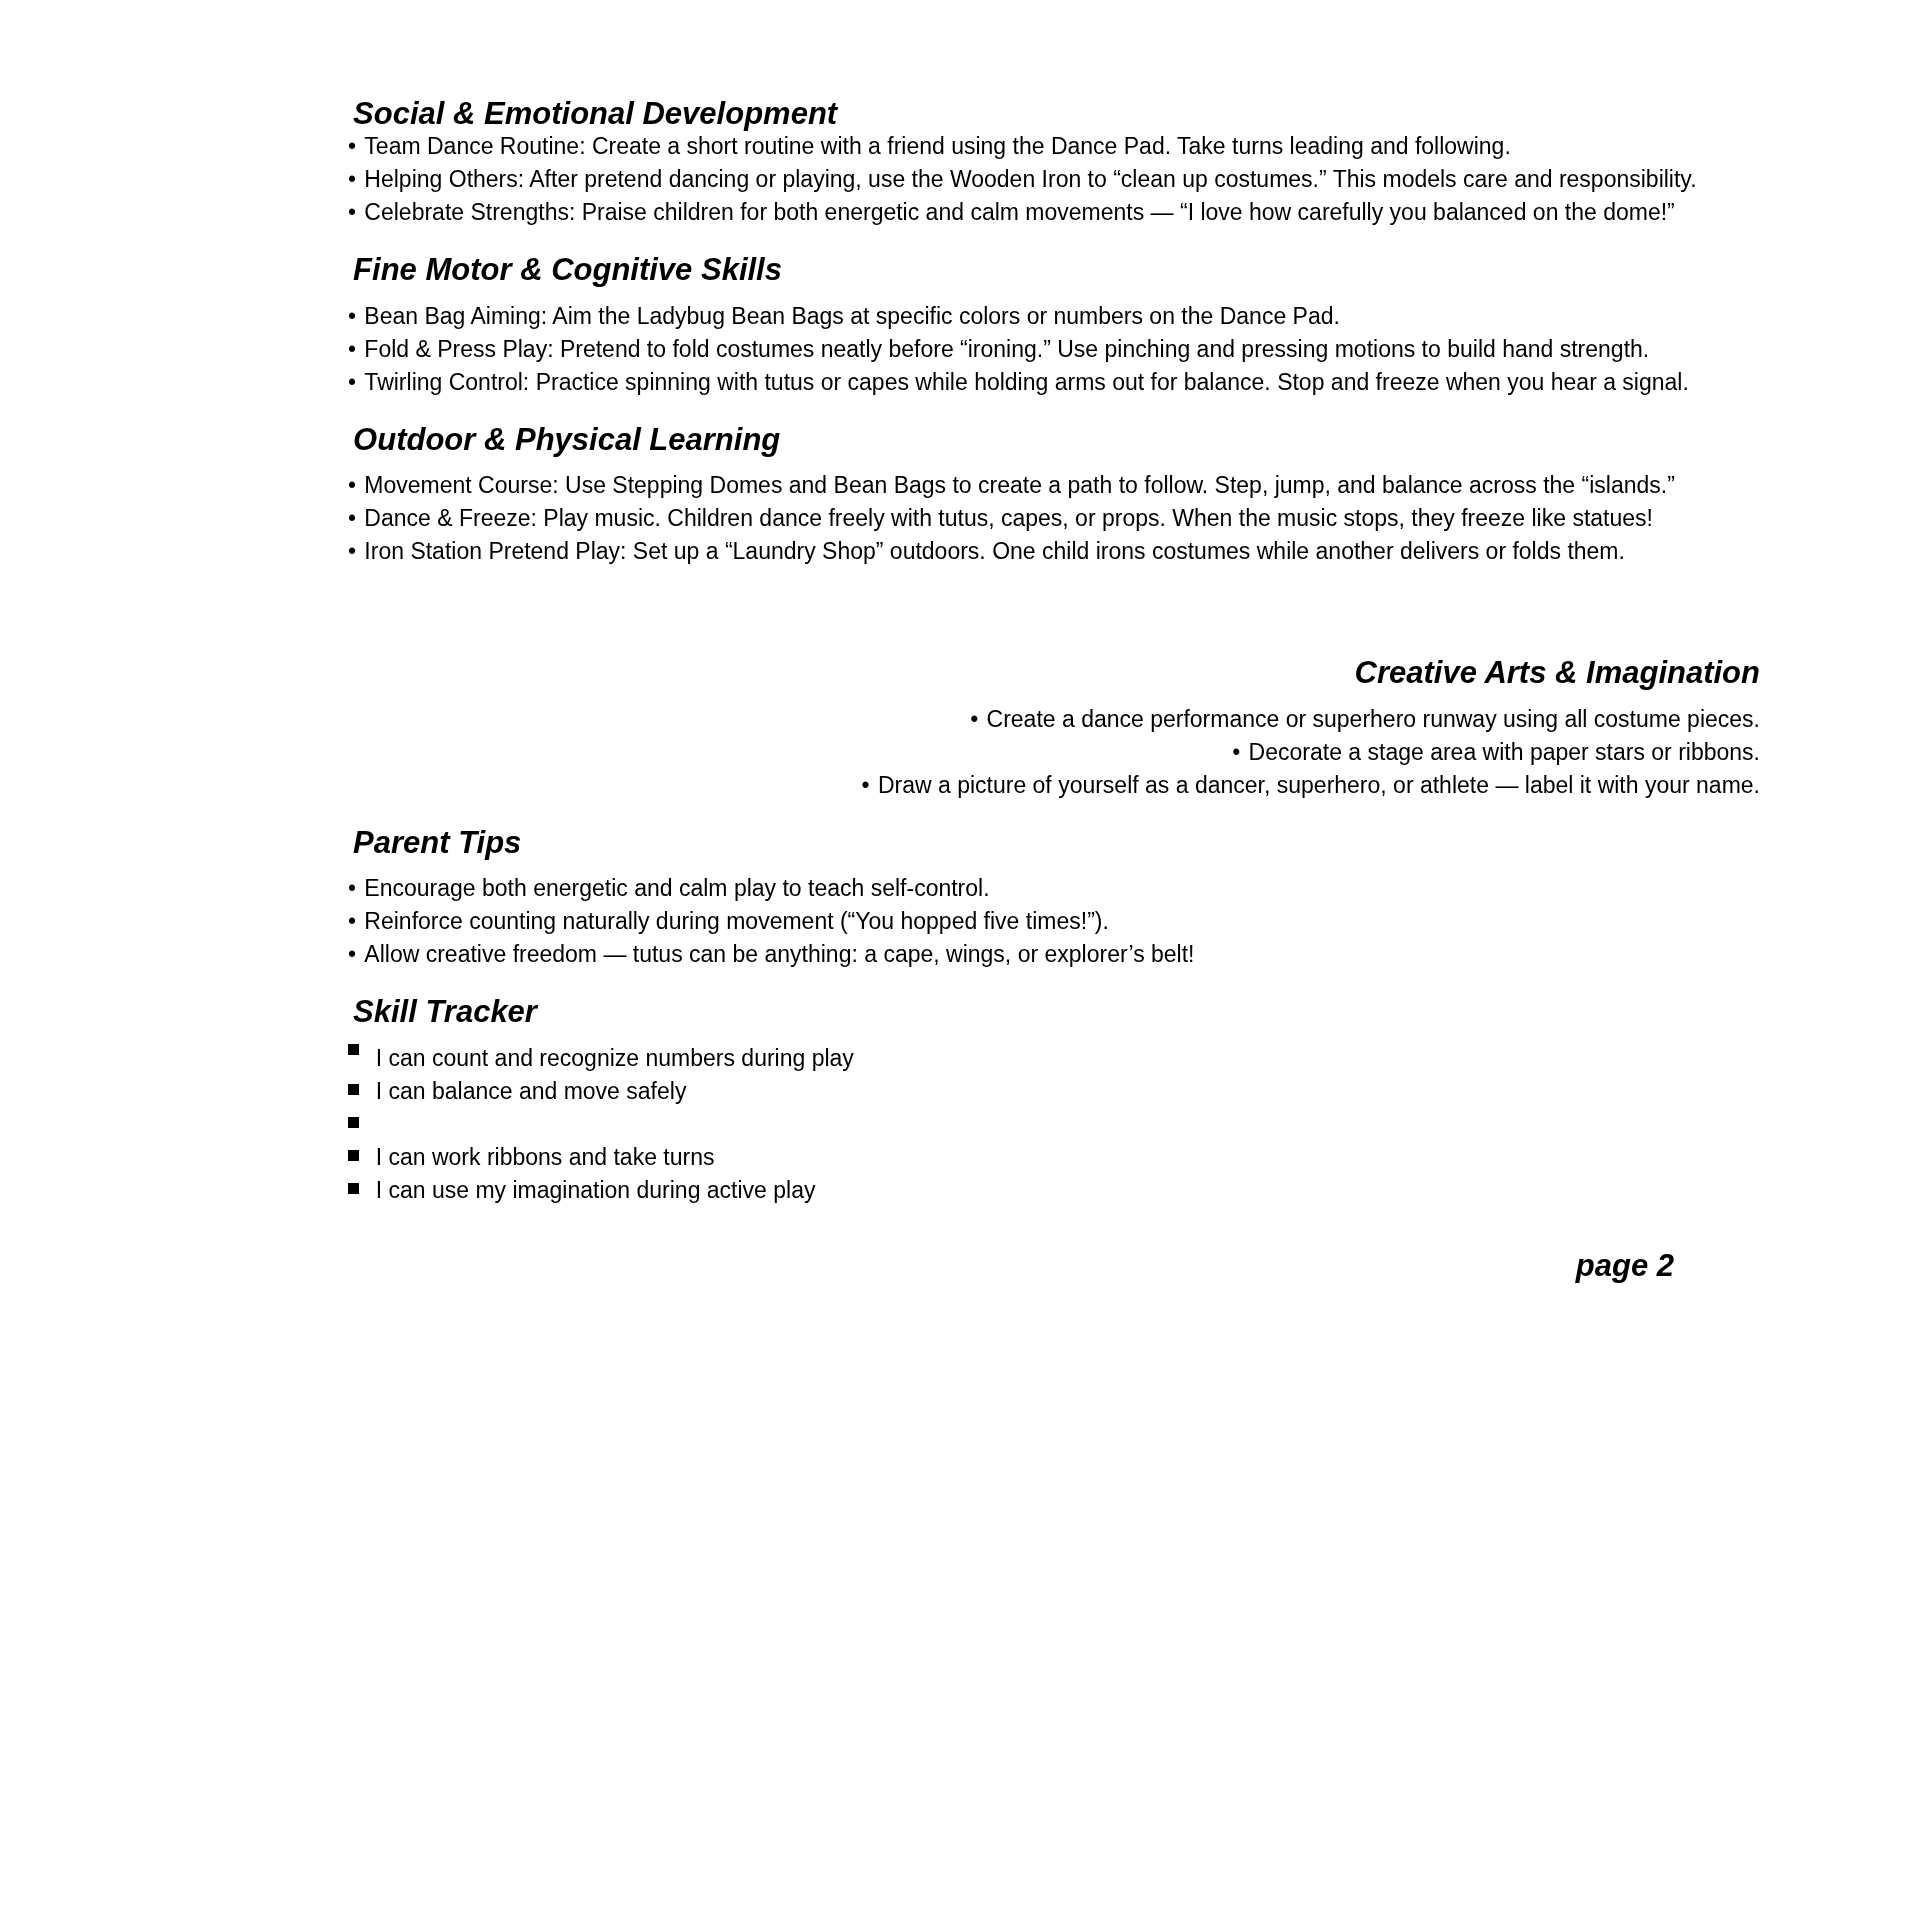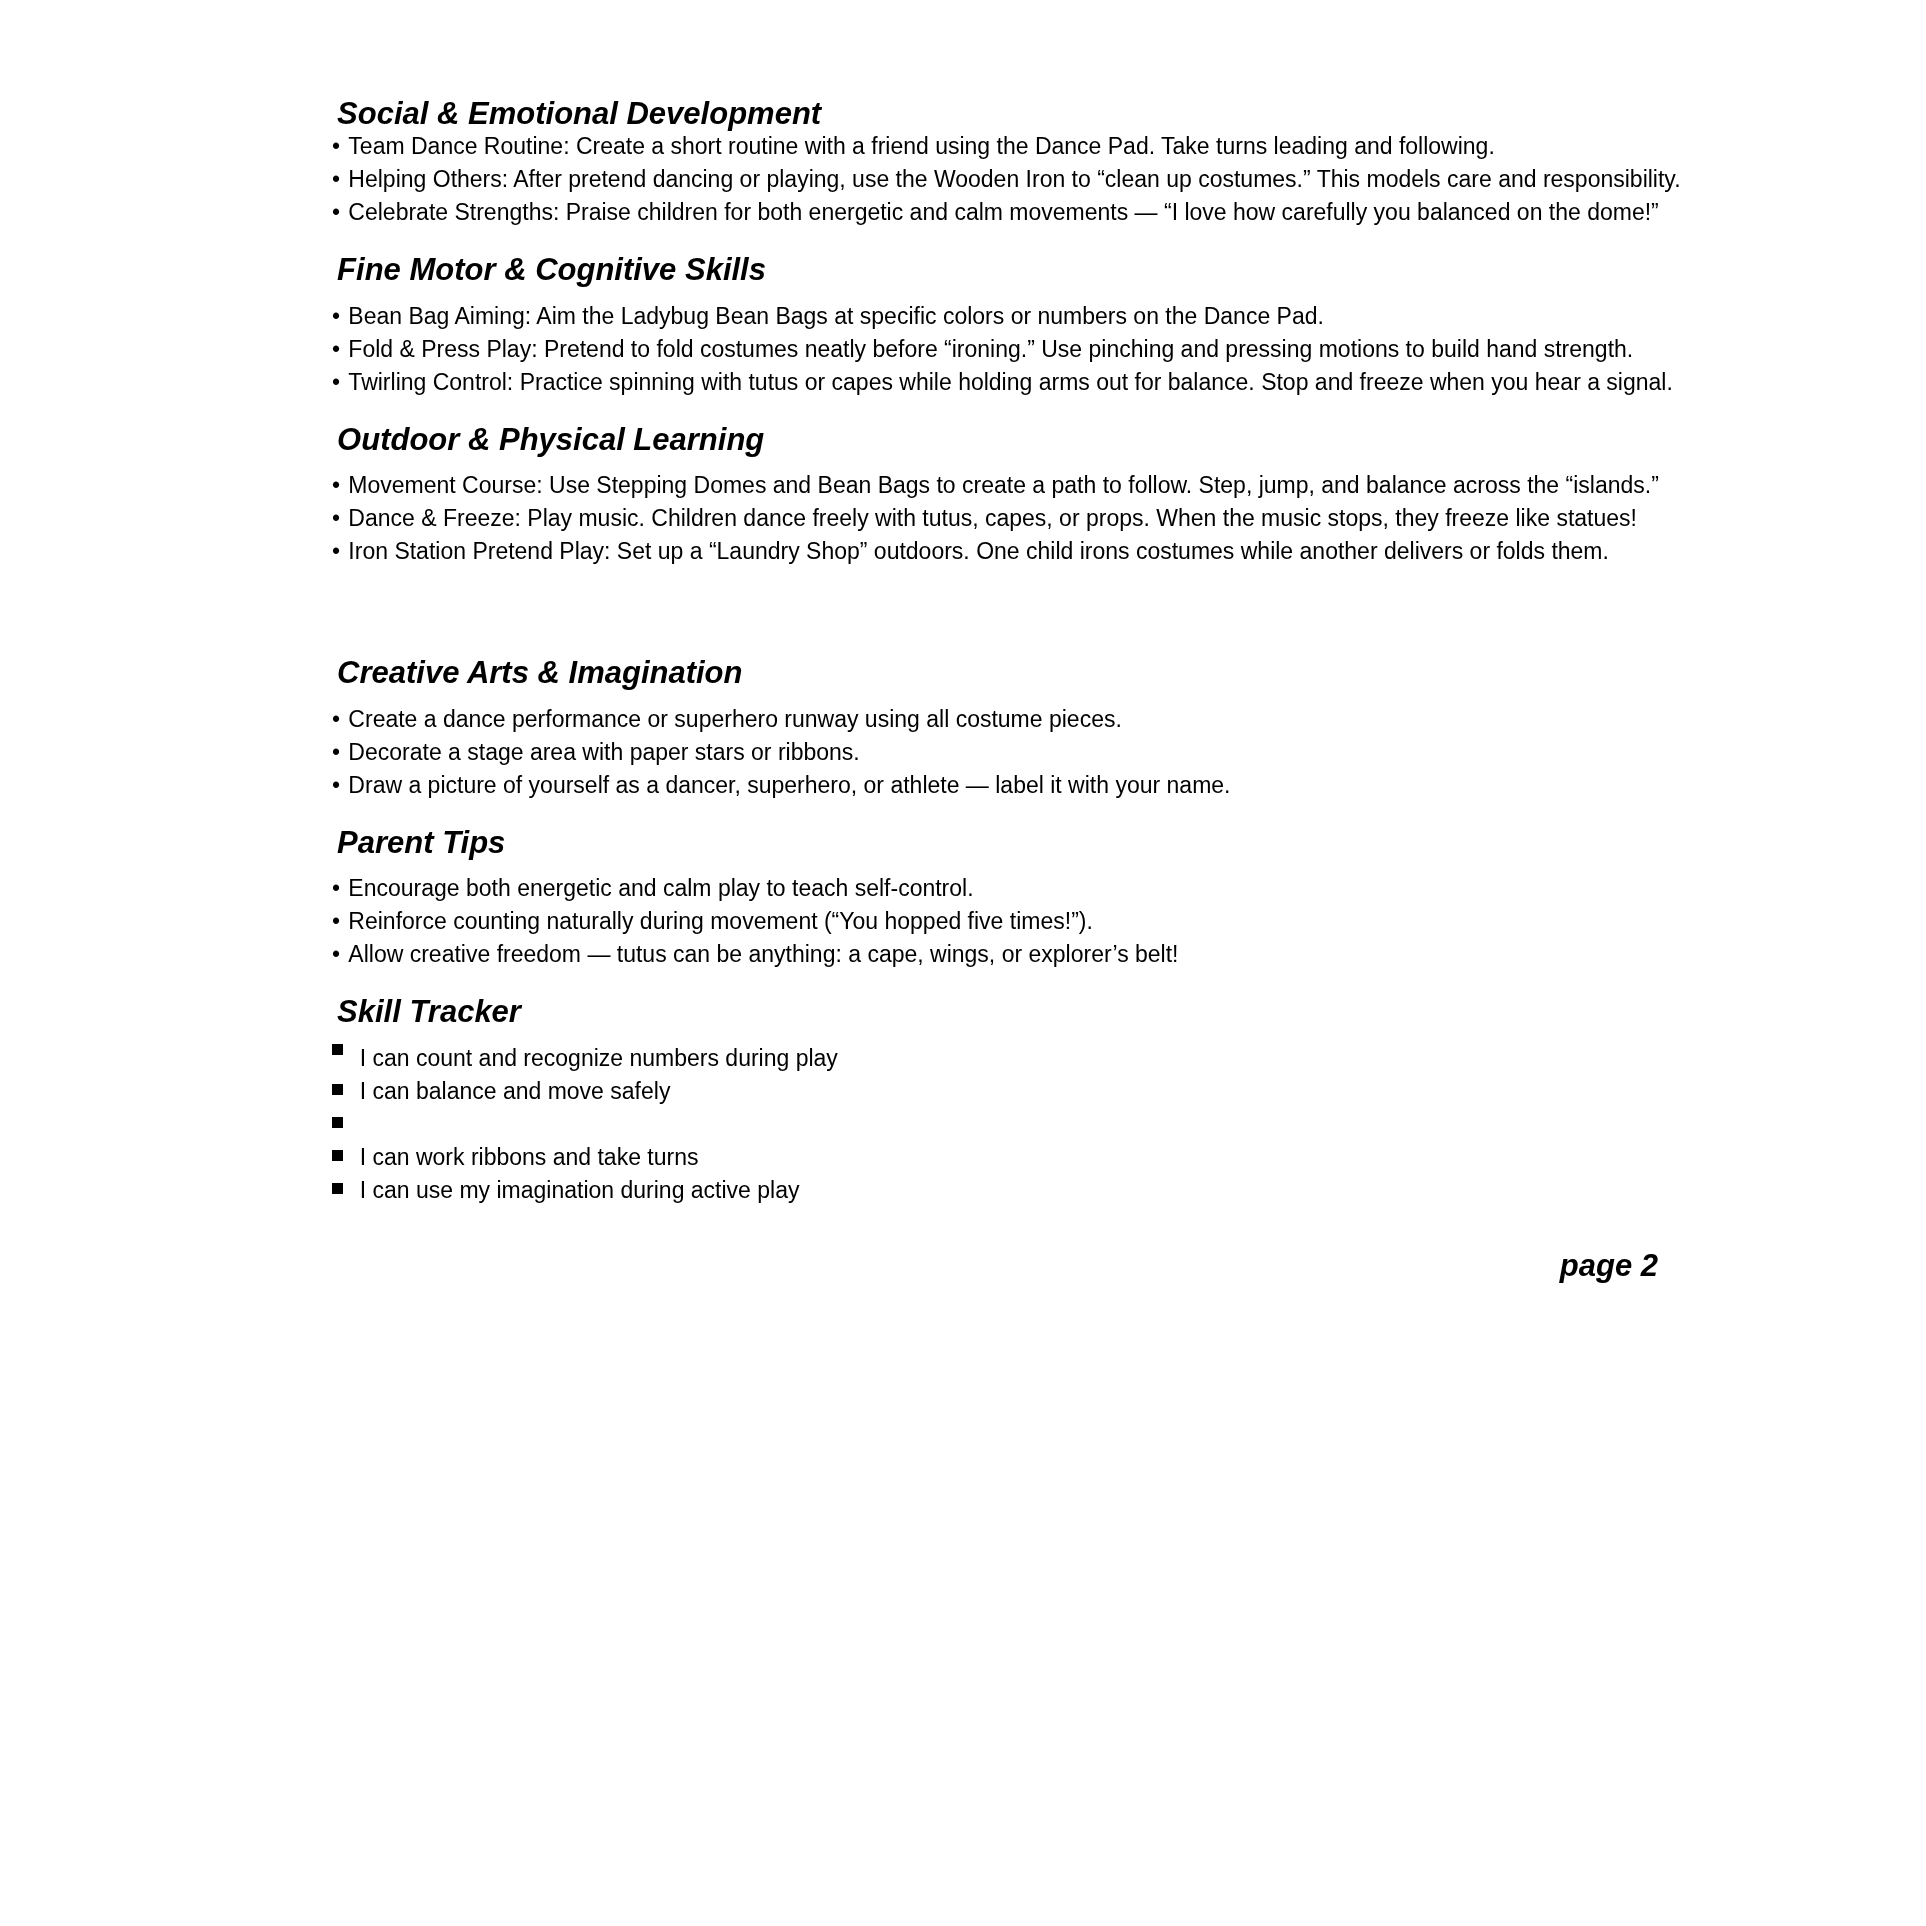--- a/index.html
+++ b/index.html
@@ -7,27 +7,27 @@
     position: relative;
     width: 1926px;
     height: 1926px;
     background: #ffffff;
     color: #000000;
     font-family: "Liberation Sans", "DejaVu Sans", sans-serif;
     overflow: hidden;
   }
   .content {
     position: absolute;
-    left: 332px;
+    left: 348px;
     top: 97px;
     width: 1412px;
   }
   section { margin-top: 24px; }
   section.first { margin-top: 0; }
-  section.creative { margin-top: 88px; }
+  section.creative { margin-top: 88px; text-align: right; }
   h2 {
     font-size: 31px;
     line-height: 33px;
     font-weight: bold;
     font-style: italic;
     margin: 0 0 13.5px 5.1px;
     letter-spacing: 0;
   }
   h2.tight { margin-bottom: 0; }
   p.line {

